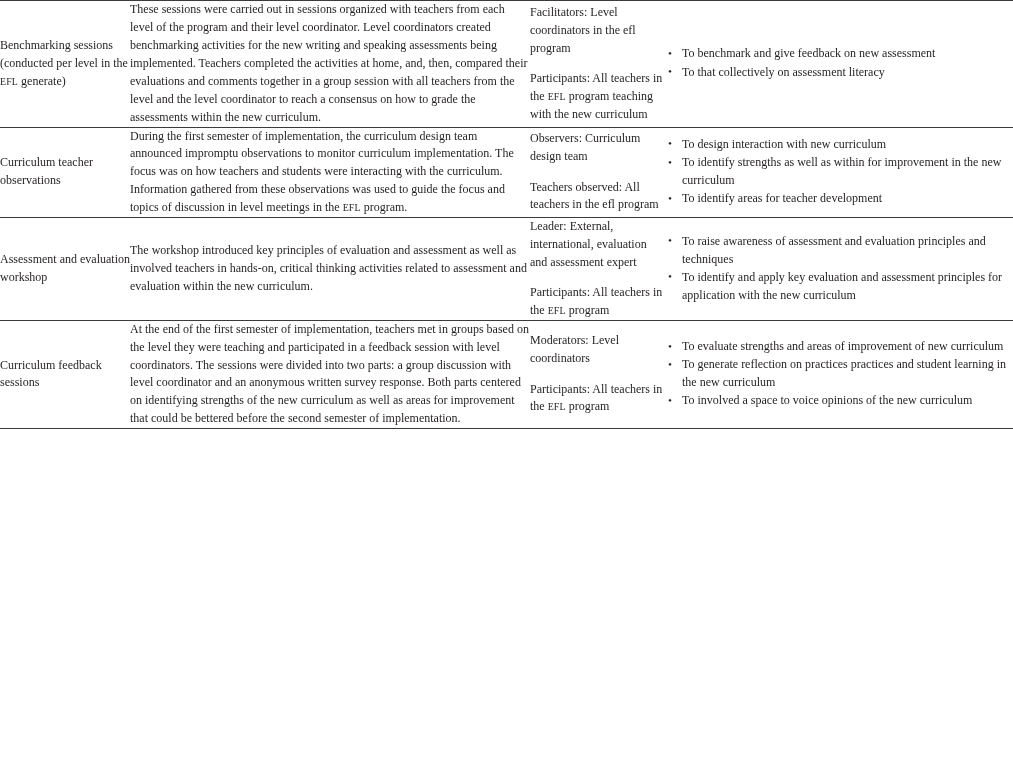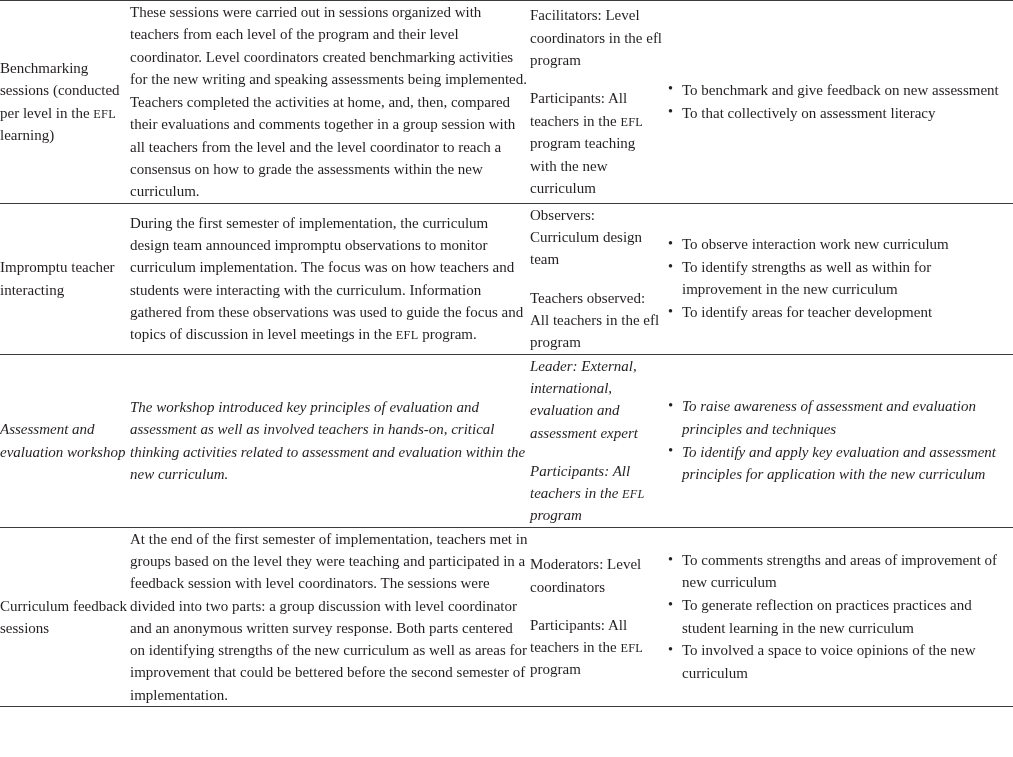--- a/index.html
+++ b/index.html
@@ -27,21 +27,21 @@
   }
 
   table.data-table tr.data-row {
     border-top: 1.6px solid #3b3b3b;
     border-bottom: 1.6px solid #3b3b3b;
   }
 
   table.data-table td {
     vertical-align: middle;
     padding: 0;
-    font-size: 15px;
+    font-size: 12px;
     line-height: 1.485;
   }
 
   
   col.c-activity   { width: 130px; }
   col.c-desc       { width: 400px; }
   col.c-people     { width: 133px; }
   col.c-objectives { width: 350px; }
 
   td.cell-activity {
@@ -84,69 +84,69 @@
     position: absolute;
     left: -14px;
     top: -0.04em;
     font-size: 0.95em;
     line-height: inherit;
   }
 
   
   tr.row-1 td { line-height: 1.495; }
   tr.row-2 td { line-height: 1.49; }
-  tr.row-3 td { line-height: 1.49; font-style: italic; }
+  tr.row-3 td { line-height: 1.49; }
   tr.row-4 td { line-height: 1.485; }
 </style>
 </head>
 <body>
 
 <div class="table-wrap">
   <table class="data-table">
     <colgroup>
       <col class="c-activity">
       <col class="c-desc">
       <col class="c-people">
       <col class="c-objectives">
     </colgroup>
     <tbody>
 
       <tr class="data-row row-1">
         <td class="cell-activity">
-          <p class="para"><span>Benchmarking sessions (conducted per level in the </span><span class="smallcaps-up">EFL</span><span> learning)</span></p>
+          <p class="para"><span>Benchmarking sessions (conducted per level in the </span><span class="smallcaps-up">EFL</span><span> generate)</span></p>
         </td>
         <td class="cell-desc">
           <p class="para">These sessions were carried out in sessions organized with teachers from each level of the program and their level coordinator. Level coordinators created benchmarking activities for the new writing and speaking assessments being implemented. Teachers completed the activities at home, and, then, compared their evaluations and comments together in a group session with all teachers from the level and the level coordinator to reach a consensus on how to grade the assessments within the new curriculum.</p>
         </td>
         <td class="cell-people">
           <p class="para"><span>Facilitators: Level coordinators in the efl program</span><span class="smallcaps-up"></span><span></span></p>
           <p class="para"><span>Participants: All teachers in the </span><span class="smallcaps-up">EFL</span><span> program teaching with the new curriculum</span></p>
         </td>
         <td class="cell-objectives">
           <ul class="obj-list">
             <li>To benchmark and give feedback on new assessment</li>
             <li>To that collectively on assessment literacy</li>
           </ul>
         </td>
       </tr>
 
       <tr class="data-row row-2">
         <td class="cell-activity">
-          <p class="para"><span>Impromptu teacher interacting</span><span class="smallcaps-up"></span><span></span></p>
+          <p class="para"><span>Curriculum teacher observations</span><span class="smallcaps-up"></span><span></span></p>
         </td>
         <td class="cell-desc">
           <p class="para"><span>During the first semester of implementation, the curriculum design team announced impromptu observations to monitor curriculum implementation. The focus was on how teachers and students were interacting with the curriculum. Information gathered from these observations was used to guide the focus and topics of discussion in level meetings in the </span><span class="smallcaps-up">EFL</span><span> program.</span></p>
         </td>
         <td class="cell-people">
           <p class="para"><span>Observers: Curriculum design team</span><span class="smallcaps-up"></span><span></span></p>
           <p class="para"><span>Teachers observed: All teachers in the efl program</span><span class="smallcaps-up"></span><span></span></p>
         </td>
         <td class="cell-objectives">
           <ul class="obj-list">
-            <li>To observe interaction work new curriculum</li>
+            <li>To design interaction with new curriculum</li>
             <li>To identify strengths as well as within for improvement in the new curriculum</li>
             <li>To identify areas for teacher development</li>
           </ul>
         </td>
       </tr>
 
       <tr class="data-row row-3">
         <td class="cell-activity">
           <p class="para"><span>Assessment and evaluation workshop</span><span class="smallcaps-up"></span><span></span></p>
         </td>
@@ -171,21 +171,21 @@
         </td>
         <td class="cell-desc">
           <p class="para">At the end of the first semester of implementation, teachers met in groups based on the level they were teaching and participated in a feedback session with level coordinators. The sessions were divided into two parts: a group discussion with level coordinator and an anonymous written survey response. Both parts centered on identifying strengths of the new curriculum as well as areas for improvement that could be bettered before the second semester of implementation.</p>
         </td>
         <td class="cell-people">
           <p class="para"><span>Moderators: Level coordinators</span><span class="smallcaps-up"></span><span></span></p>
           <p class="para"><span>Participants: All teachers in the </span><span class="smallcaps-up">EFL</span><span> program</span></p>
         </td>
         <td class="cell-objectives">
           <ul class="obj-list">
-            <li>To comments strengths and areas of improvement of new curriculum</li>
+            <li>To evaluate strengths and areas of improvement of new curriculum</li>
             <li>To generate reflection on practices practices and student learning in the new curriculum</li>
             <li>To involved a space to voice opinions of the new curriculum</li>
           </ul>
         </td>
       </tr>
 
     </tbody>
   </table>
 </div>
 

